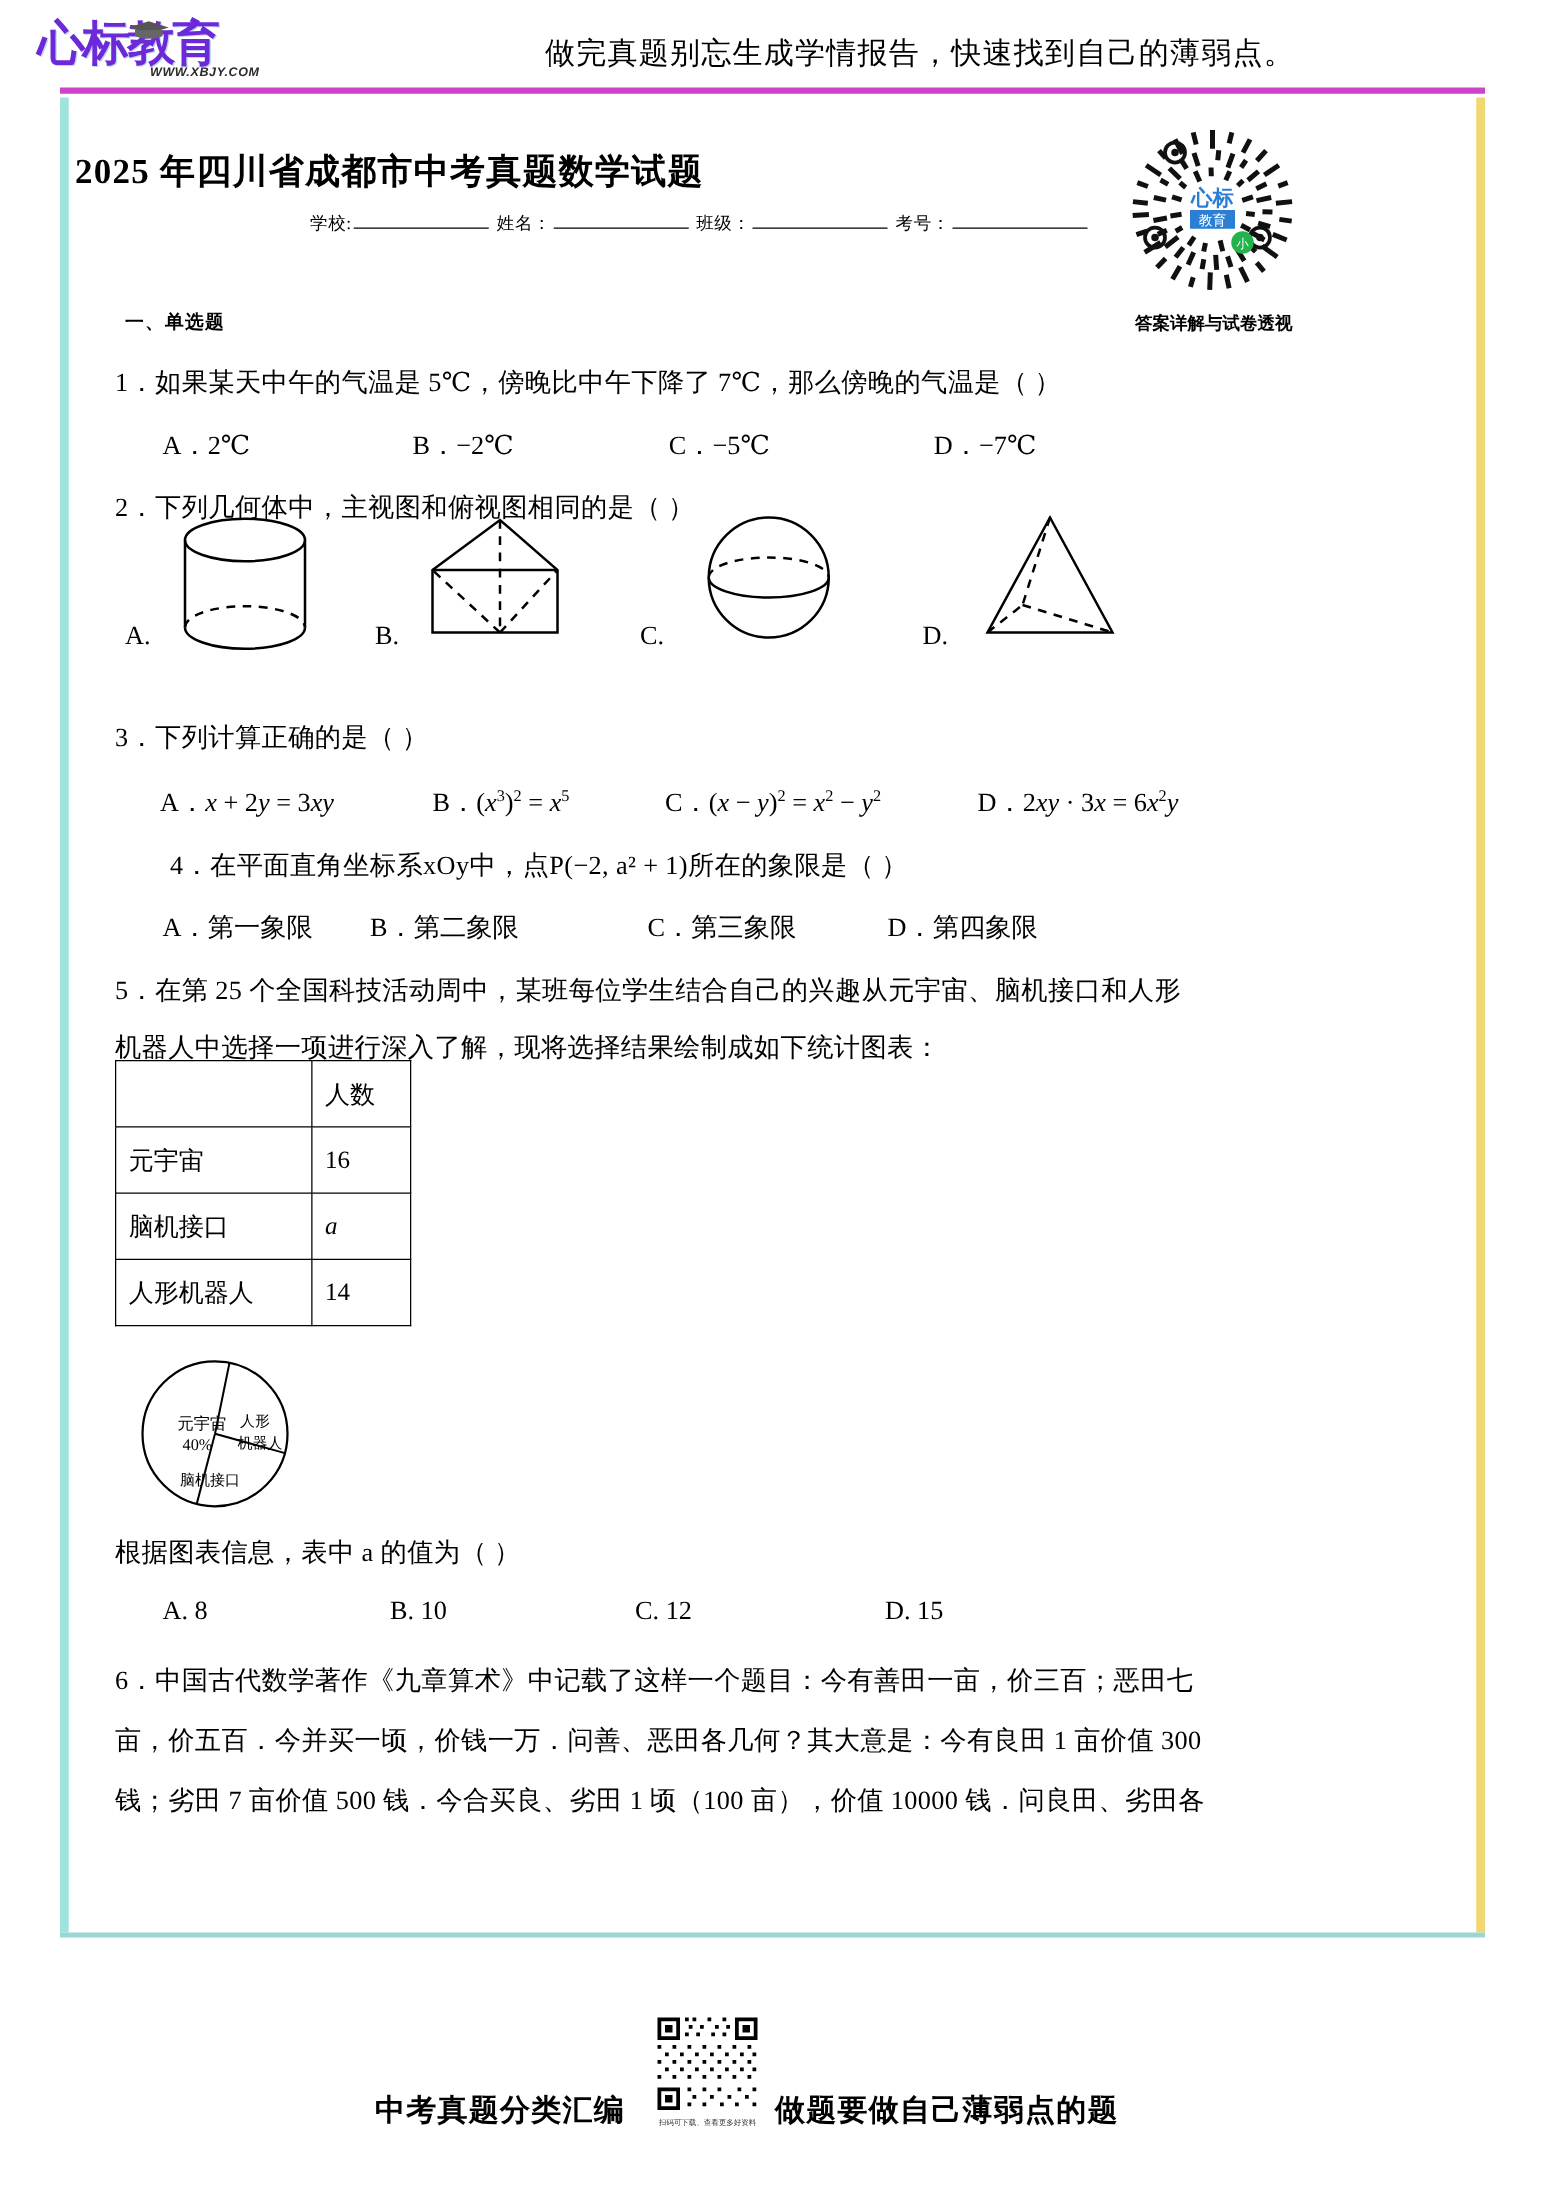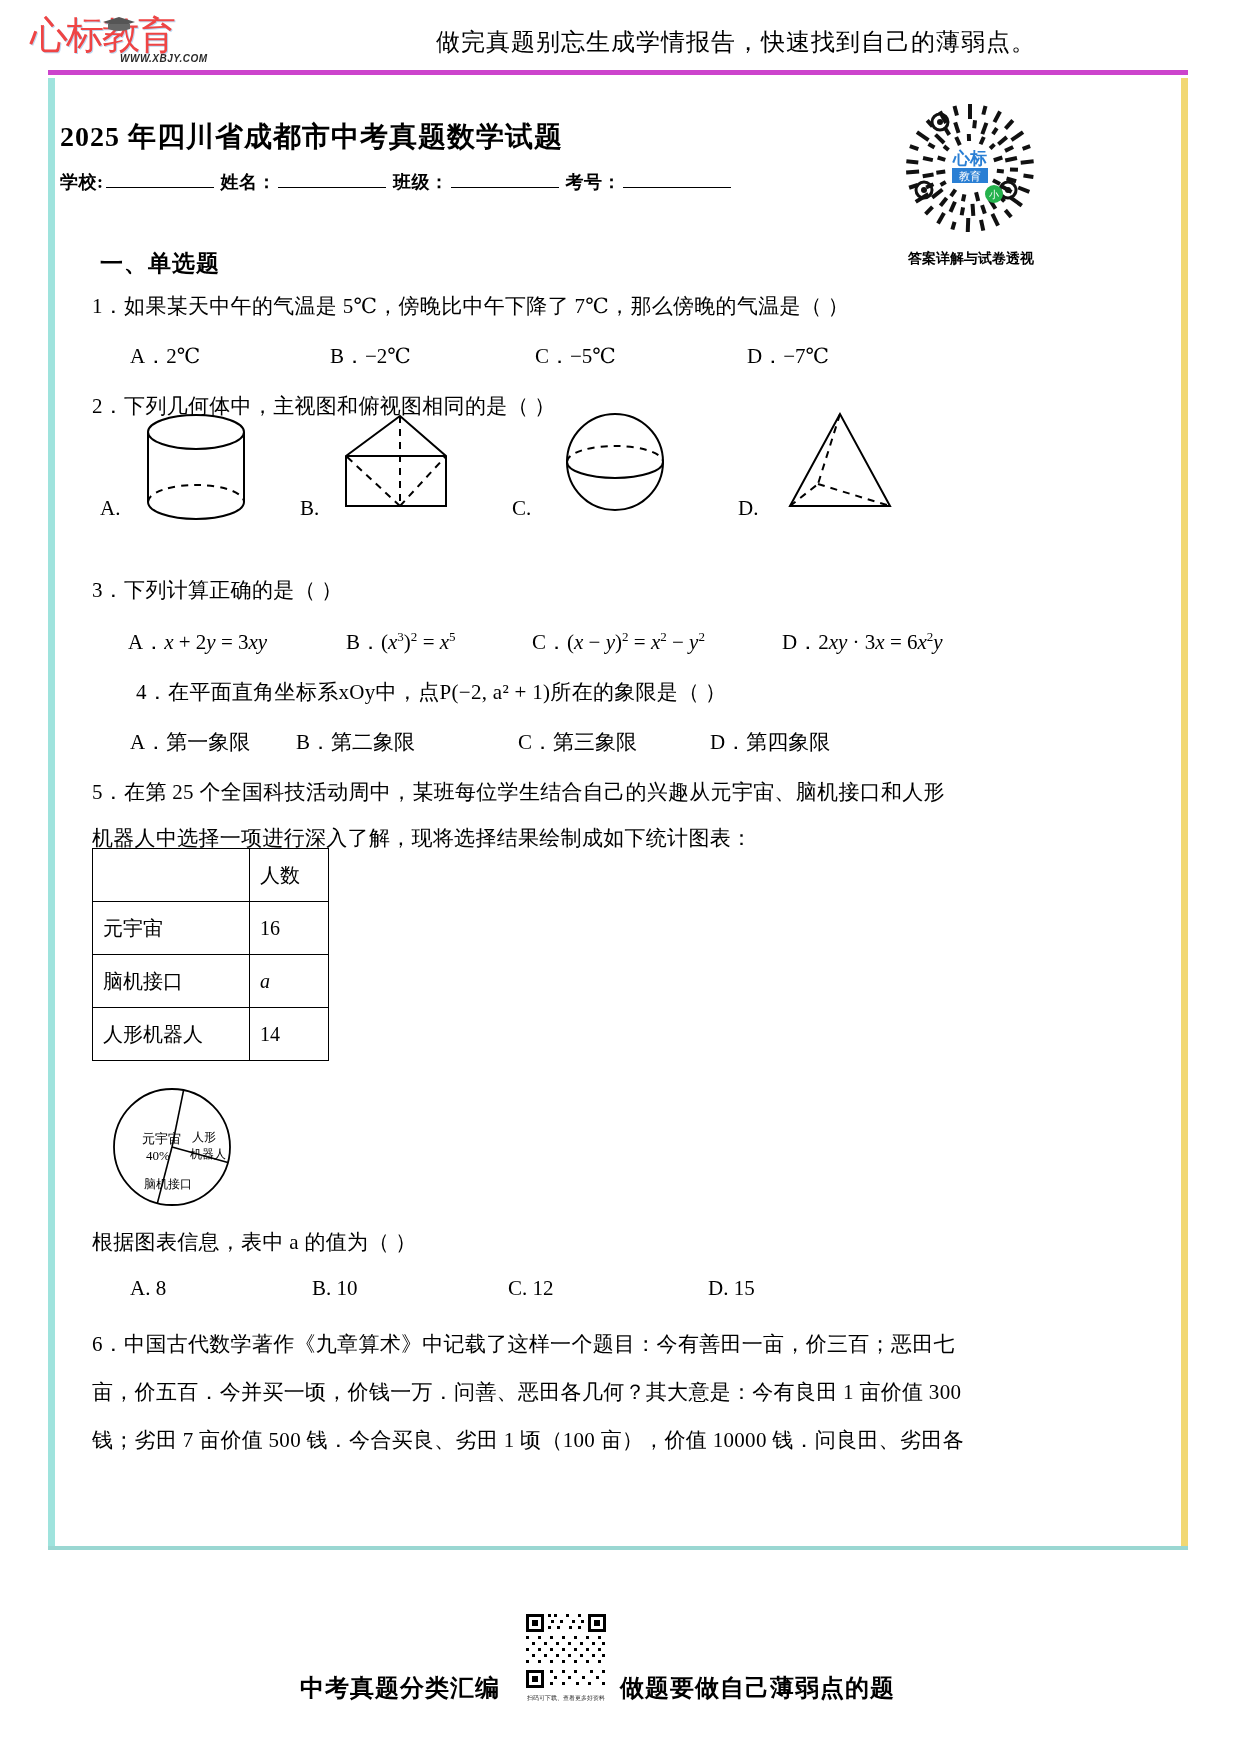--- a/index.html
+++ b/index.html
@@ -23,24 +23,24 @@
     width: 1240px;
     height: 76px;
   }
   .brand-logo {
     position: absolute;
     left: 30px; top: 14px;
     width: 160px; height: 56px;
   }
   .brand-logo .logo-text {
     font-family: "Liberation Sans", sans-serif;
-    font-weight: normal;
+    font-weight: bold;
     font-size: 38px;
     letter-spacing: -2px;
-    color: #ef4444;
+    color: #6d28d9;
     line-height: 42px;
     text-shadow: 1px 1px 0 #bcd9f2;
   }
   .brand-logo .logo-url {
     position: absolute;
     left: 58px; top: 39px;
     font-family: "Liberation Sans", sans-serif;
     font-style: italic;
     font-weight: bold;
     font-size: 10px;
@@ -93,24 +93,23 @@
     left: 0; top: 38px;
     width: 1000px;
     font-size: 28px;
     font-weight: bold;
     letter-spacing: 1px;
   }
   .info-line {
     position: absolute;
     left: 0; top: 90px;
     width: 1000px;
-    text-align: left;
-    font-size: 18px;
+    text-align: center;
+    font-size: 14px;
     letter-spacing: 0.5px;
-    font-weight: bold;
   }
   .info-line .blank {
     display: inline-block;
     border-bottom: 1.4px solid #000;
     width: 108px;
     margin: 0 2px;
   }
 
   
   .qr-circle {
@@ -124,21 +123,21 @@
     width: 170px;
     text-align: center;
     font-size: 14px;
     font-family: "Liberation Sans", sans-serif;
     font-weight: bold;
   }
 
   .section-head {
     position: absolute;
     left: 40px; top: 168px;
-    font-size: 23px;
+    font-size: 15px;
     font-weight: bold;
     letter-spacing: 1px;
   }
 
   
   .line {
     position: absolute;
     font-size: 21px;
     letter-spacing: 0.3px;
     white-space: nowrap;

